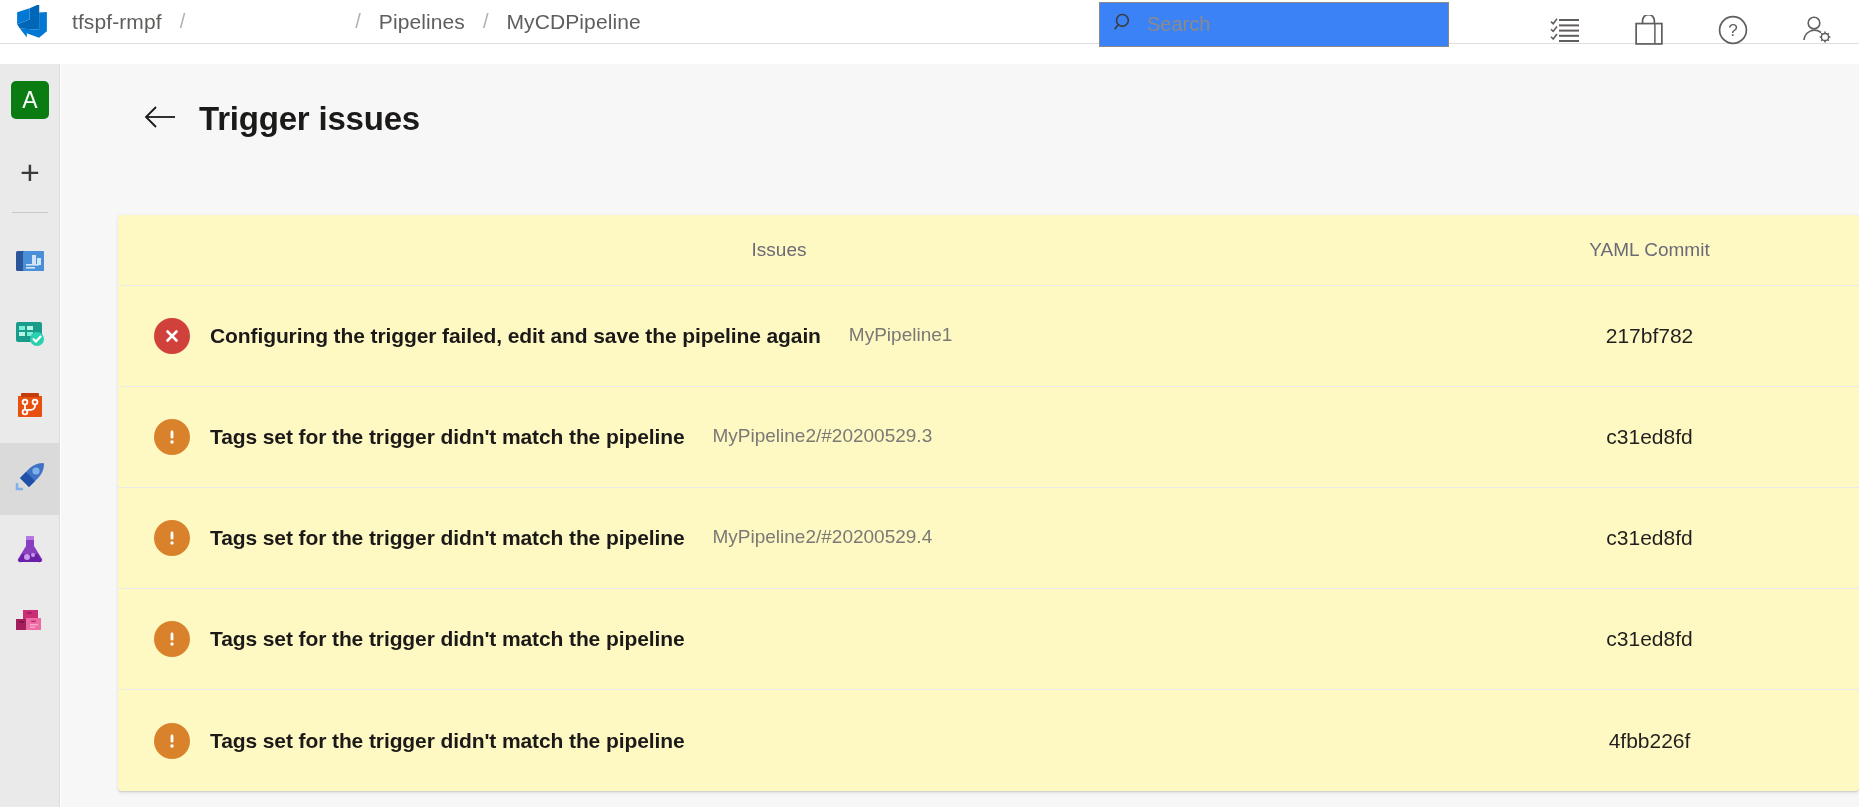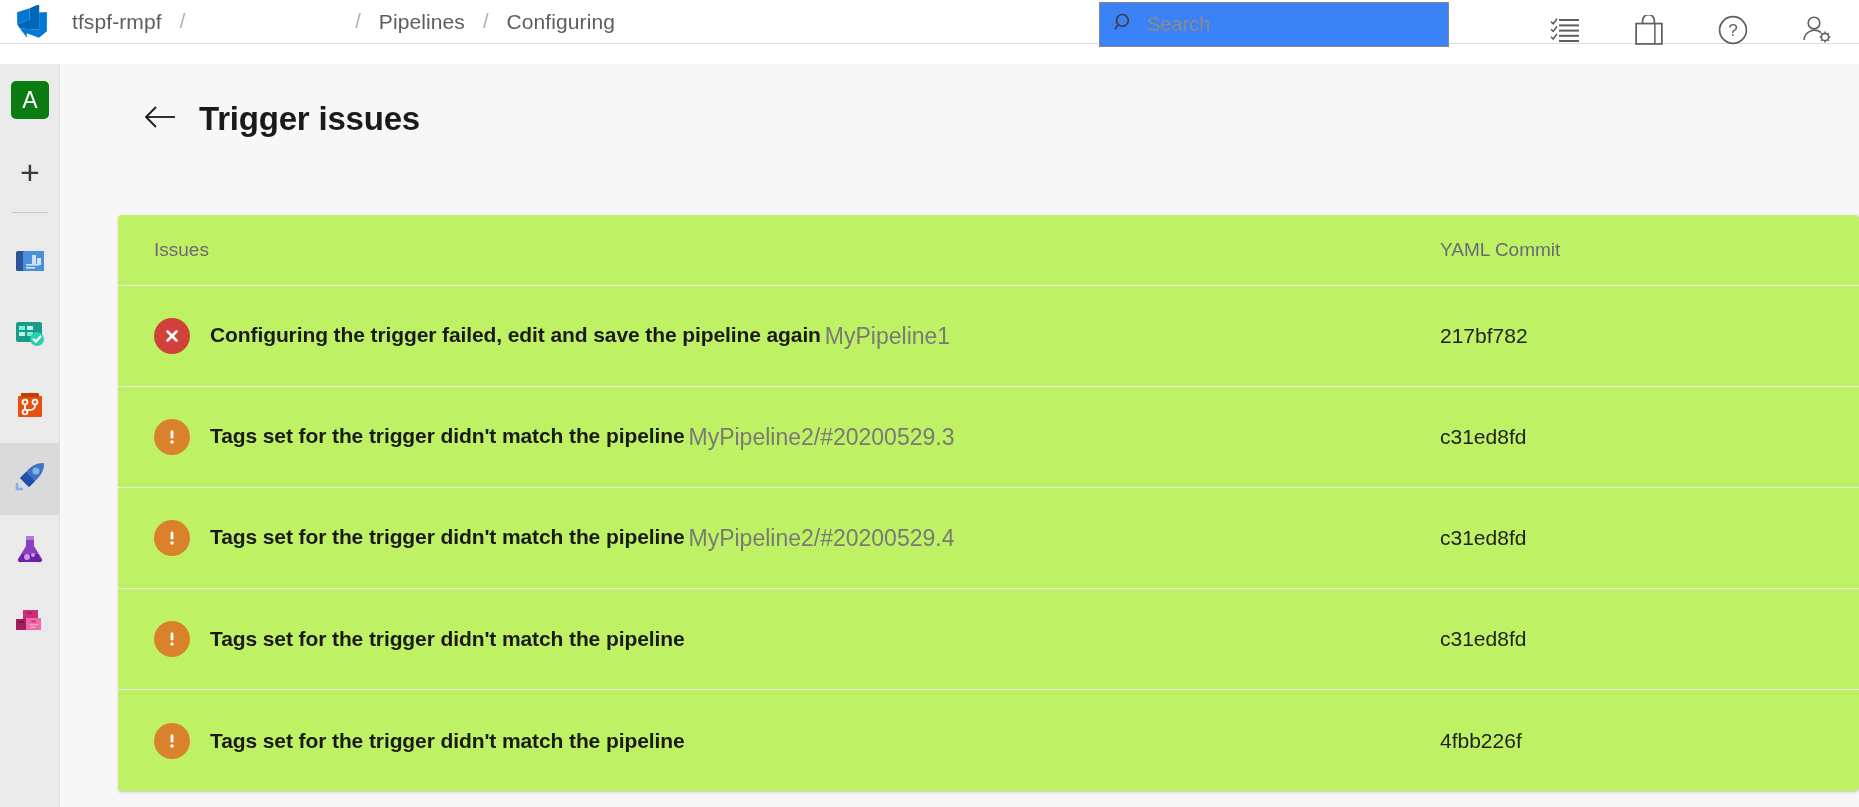--- a/index.html
+++ b/index.html
@@ -184,24 +184,25 @@
     color: #1b1a19;
     letter-spacing: -0.2px;
   }
 
   
   .card {
     position: absolute;
     left: 57px;
     top: 151px;
     width: 1741px;
-    background: #bef264;
+    background: #fef9c3;
     border-radius: 4px;
     box-shadow: 0 1.6px 3.6px rgba(0,0,0,0.10), 0 0.3px 0.9px rgba(0,0,0,0.08);
     overflow: hidden;
+    text-align: center;
   }
 
   .thead {
     display: flex;
     align-items: center;
     height: 71px;
     padding: 0 0 0 36px;
     border-bottom: 1px solid #edebe9;
   }
   .th {
@@ -248,22 +249,23 @@
   .status-icon.warning { background: #d9822b; }
 
   .issue-text { display: flex; flex-direction: row; gap: 4px; }
   .issue-title {
     font-size: 21px;
     font-weight: 600;
     color: #1b1a19;
     letter-spacing: -0.1px;
   }
   .issue-sub {
-    font-size: 23px;
+    font-size: 19px;
     color: #7a7976;
+    margin-left: 24px;
   }
 </style>
 </head>
 <body>
 
 <div class="topbar">
 
   <div class="logo-box">
     <span>
       <svg width="34" height="34" viewBox="0 0 32 32">
@@ -274,21 +276,21 @@
     </span>
   </div>
 
   <nav class="breadcrumb">
     <span class="crumb">tfspf-rmpf</span>
     <span class="crumb-sep">/</span>
     <span class="crumb crumb-empty"></span>
     <span class="crumb-sep">/</span>
     <span class="crumb">Pipelines</span>
     <span class="crumb-sep">/</span>
-    <span class="crumb">Configuring</span>
+    <span class="crumb">MyCDPipeline</span>
   </nav>
 
   <div class="search-wrap">
     <div class="search-box">
       <span class="mag">
         <svg width="21" height="21" viewBox="0 0 20 20">
           <circle cx="8" cy="8" r="5.6" fill="none" stroke="#3b3a39" stroke-width="1.5"></circle>
           <line x1="3.7" y1="12.4" x2="0.8" y2="16.4" stroke="#3b3a39" stroke-width="1.5"></line>
         </svg>
       </span>

